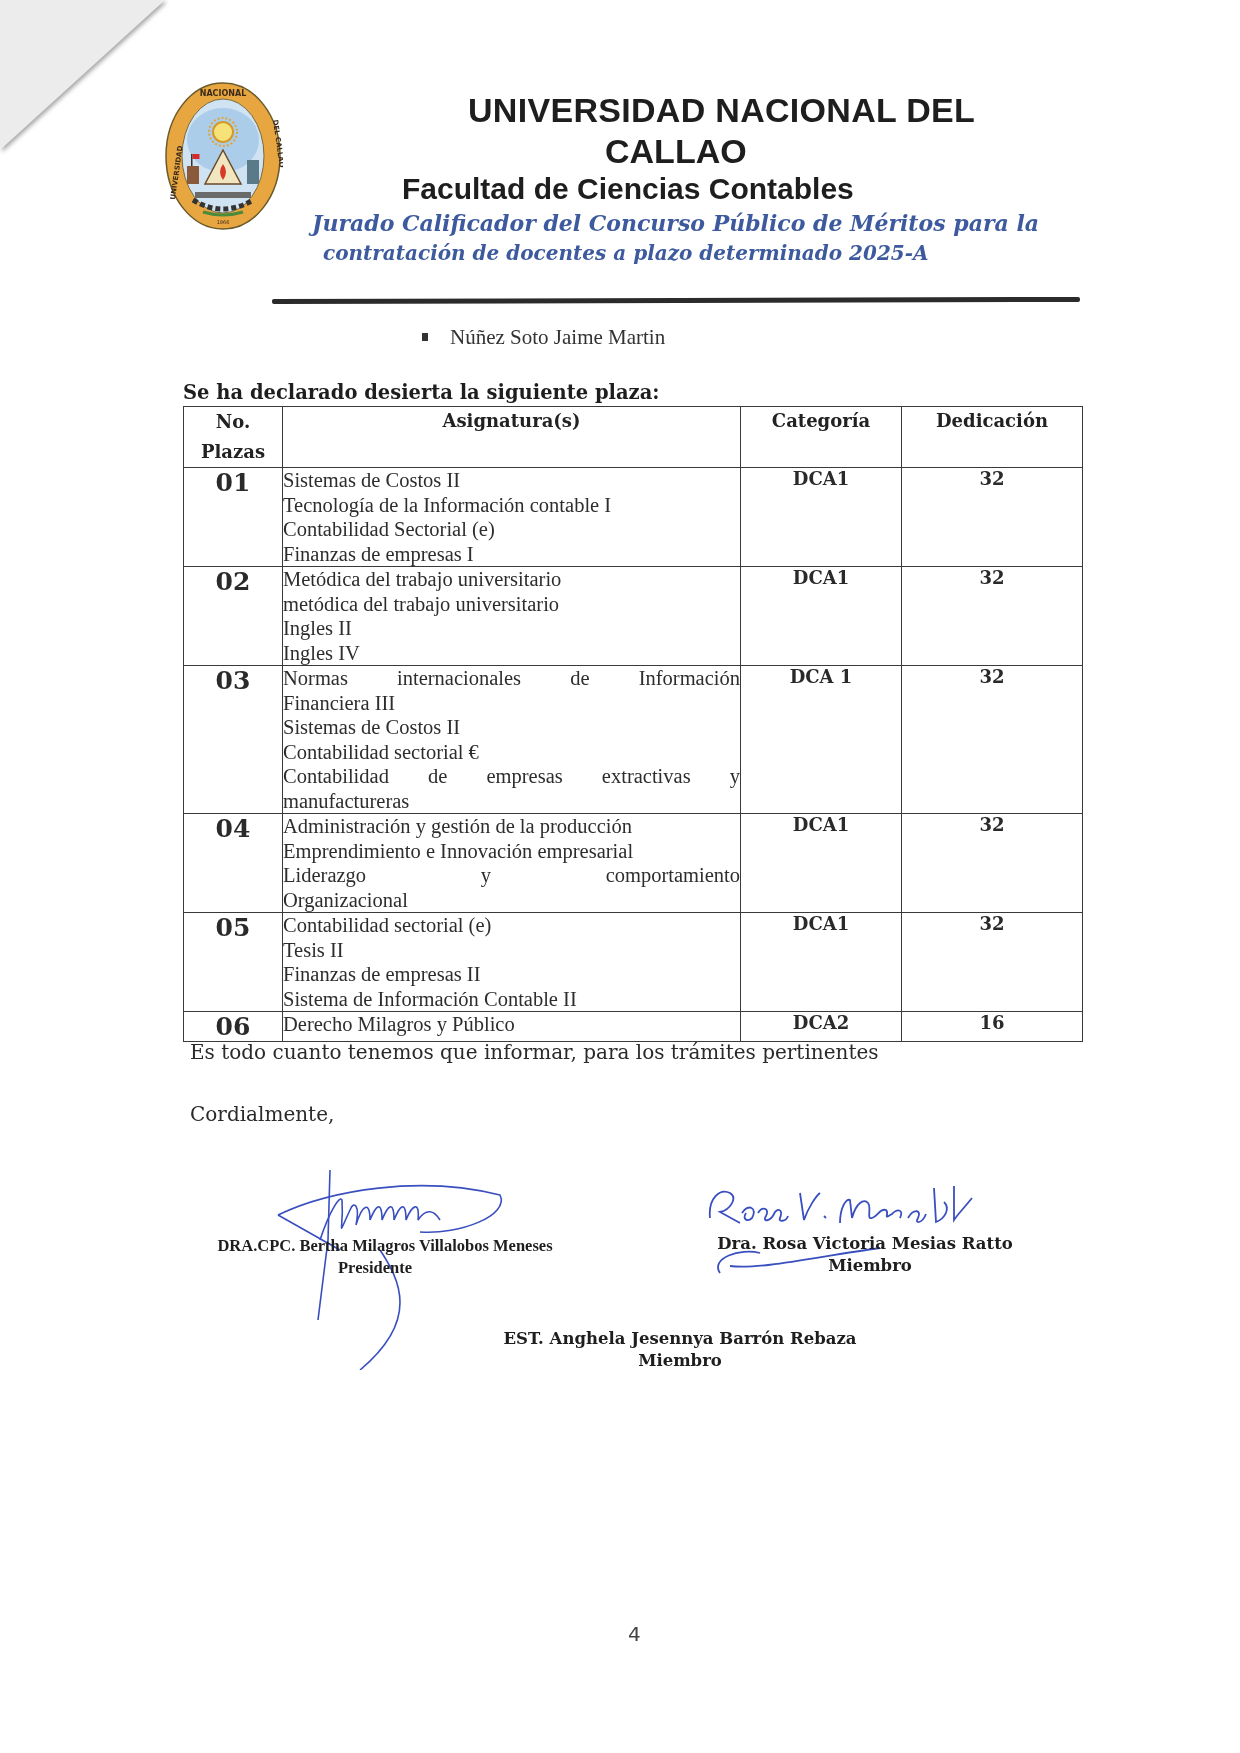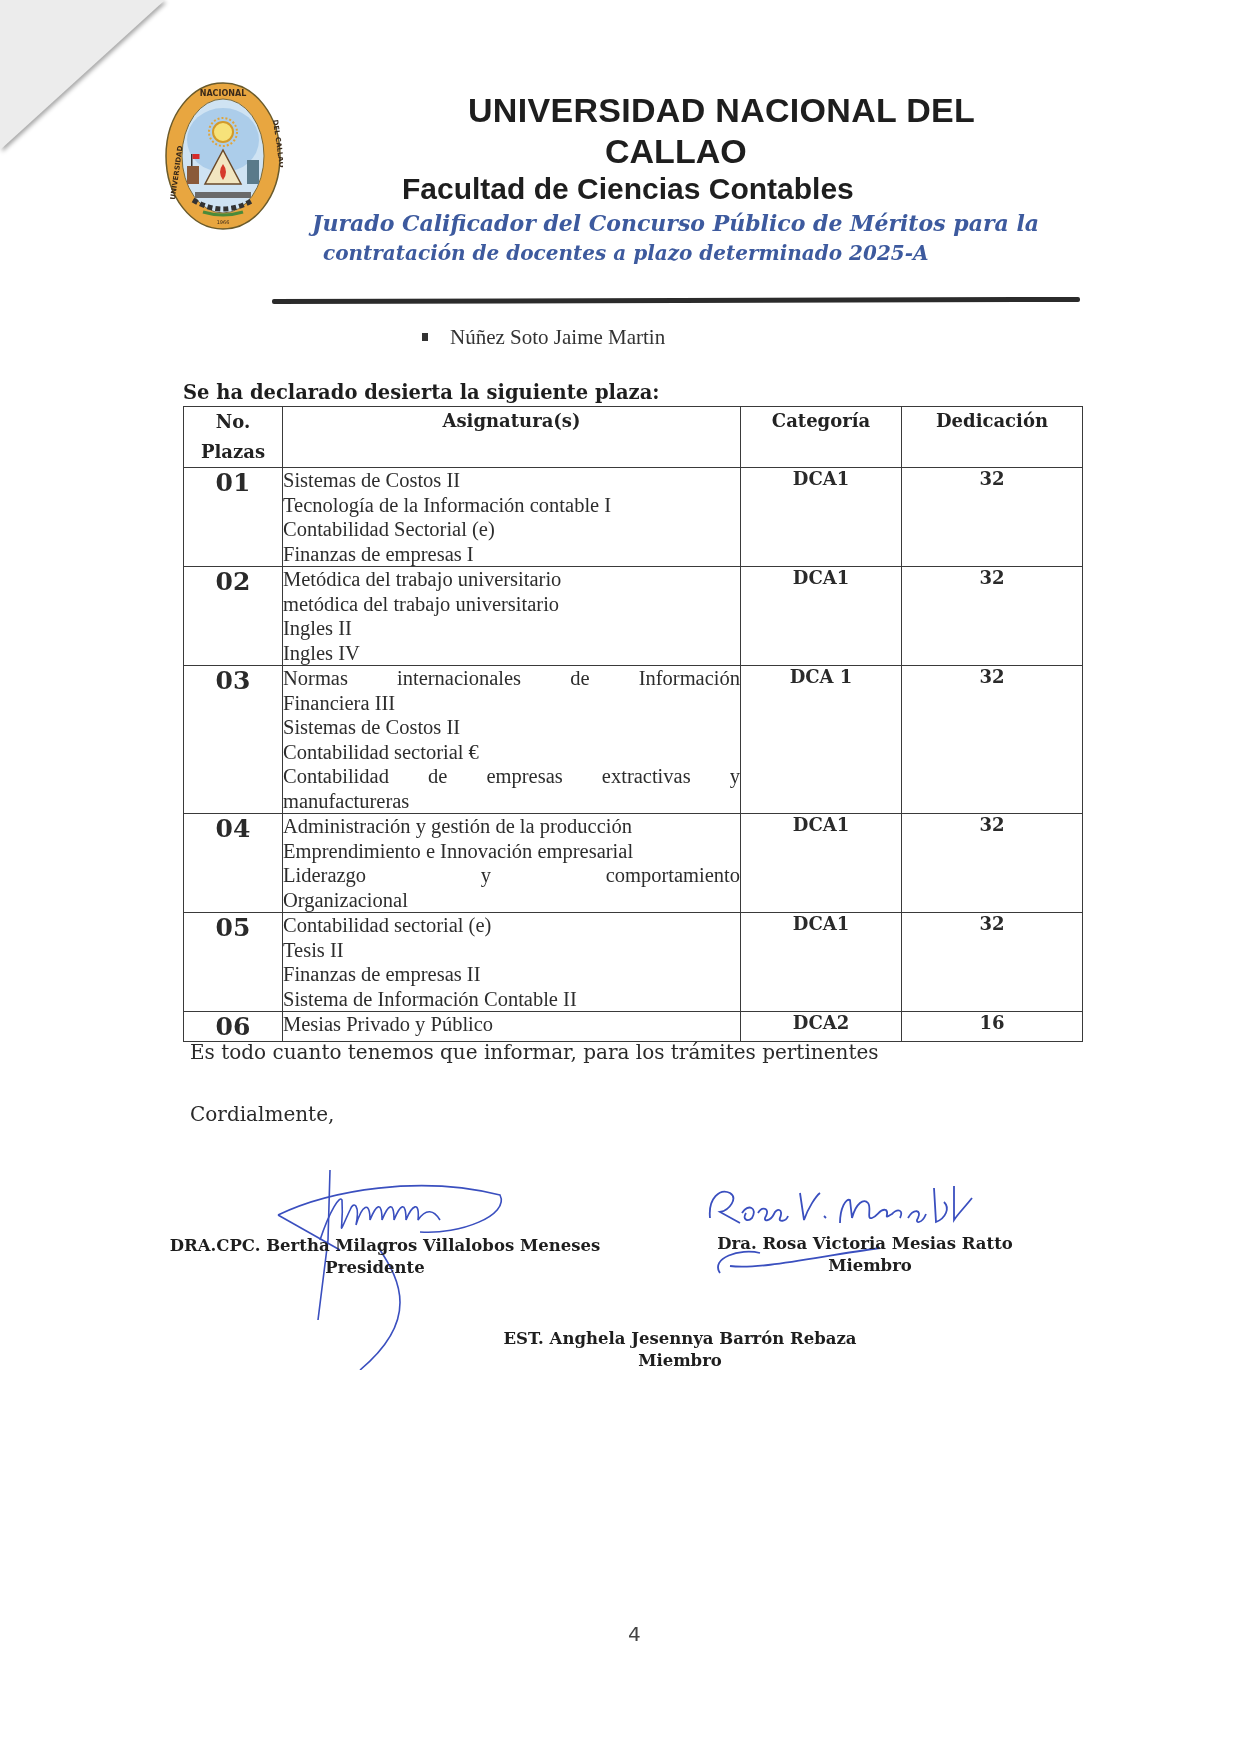--- a/index.html
+++ b/index.html
@@ -61,21 +61,21 @@
   td.c-no { font-weight: bold; font-family: "DejaVu Serif", serif; padding-top: 5px; font-size: 25px; }
   td.c-cat, td.c-ded { font-weight: bold; font-size: 18px; padding-top: 3px; font-family: "DejaVu Serif", serif; }
   td.c-asig { padding-left: 11px; padding-right: 8px; font-family: "Liberation Serif", serif; font-size: 20.5px; color: #2d2d2d; margin-top: 32px; }
   .subj { line-height: 24.5px; display: block; }
   .subj.justify { text-align: justify; text-align-last: justify; }
 
   .closing { position: absolute; left: 190px; top: 1040px; font-size: 20px; color: #2a2a2a; white-space: nowrap; }
   .greeting { position: absolute; left: 190px; top: 1102px; font-size: 20px; color: #2a2a2a; }
 
   .sig { position: absolute; text-align: center; font-weight: bold; font-size: 16.5px; color: #1e1e1e; white-space: nowrap; line-height: 22px; }
-  .sig1 { left: 160px; top: 1235px; width: 450px; }
+  .sig1 { left: 160px; top: 1235px; width: 450px; font-family: Liberation Serif, serif; }
   .sig2 { left: 700px; top: 1233px; width: 330px; }
   .sig3 { left: 480px; top: 1328px; width: 400px; }
   .sig .role { display: block; }
   .sig1 .role { margin-left: -20px; }
   .sig2 .role { margin-left: 10px; }
 
   .scribble { position: absolute; pointer-events: none; }
 
   .page-number { position: absolute; left: 628px; top: 1622px; font-size: 20px; color: #444; font-family: "DejaVu Sans", sans-serif; }
 </style>
@@ -184,21 +184,21 @@
           <span class="subj">Tesis II</span>
           <span class="subj">Finanzas de empresas II</span>
           <span class="subj">Sistema de Información Contable II</span>
         </td>
         <td class="c-cat">DCA1</td>
         <td class="c-ded">32</td>
       </tr>
       <tr>
         <td class="c-no">06</td>
         <td class="c-asig">
-          <span class="subj">Mesias Privado y Público</span>
+          <span class="subj">Derecho Milagros y Público</span>
         </td>
         <td class="c-cat">DCA2</td>
         <td class="c-ded">16</td>
       </tr>
     </tbody>
 </table>
 
 <div class="closing">Es todo cuanto tenemos que informar, para los trámites pertinentes</div>
 <div class="greeting">Cordialmente,</div>
 

